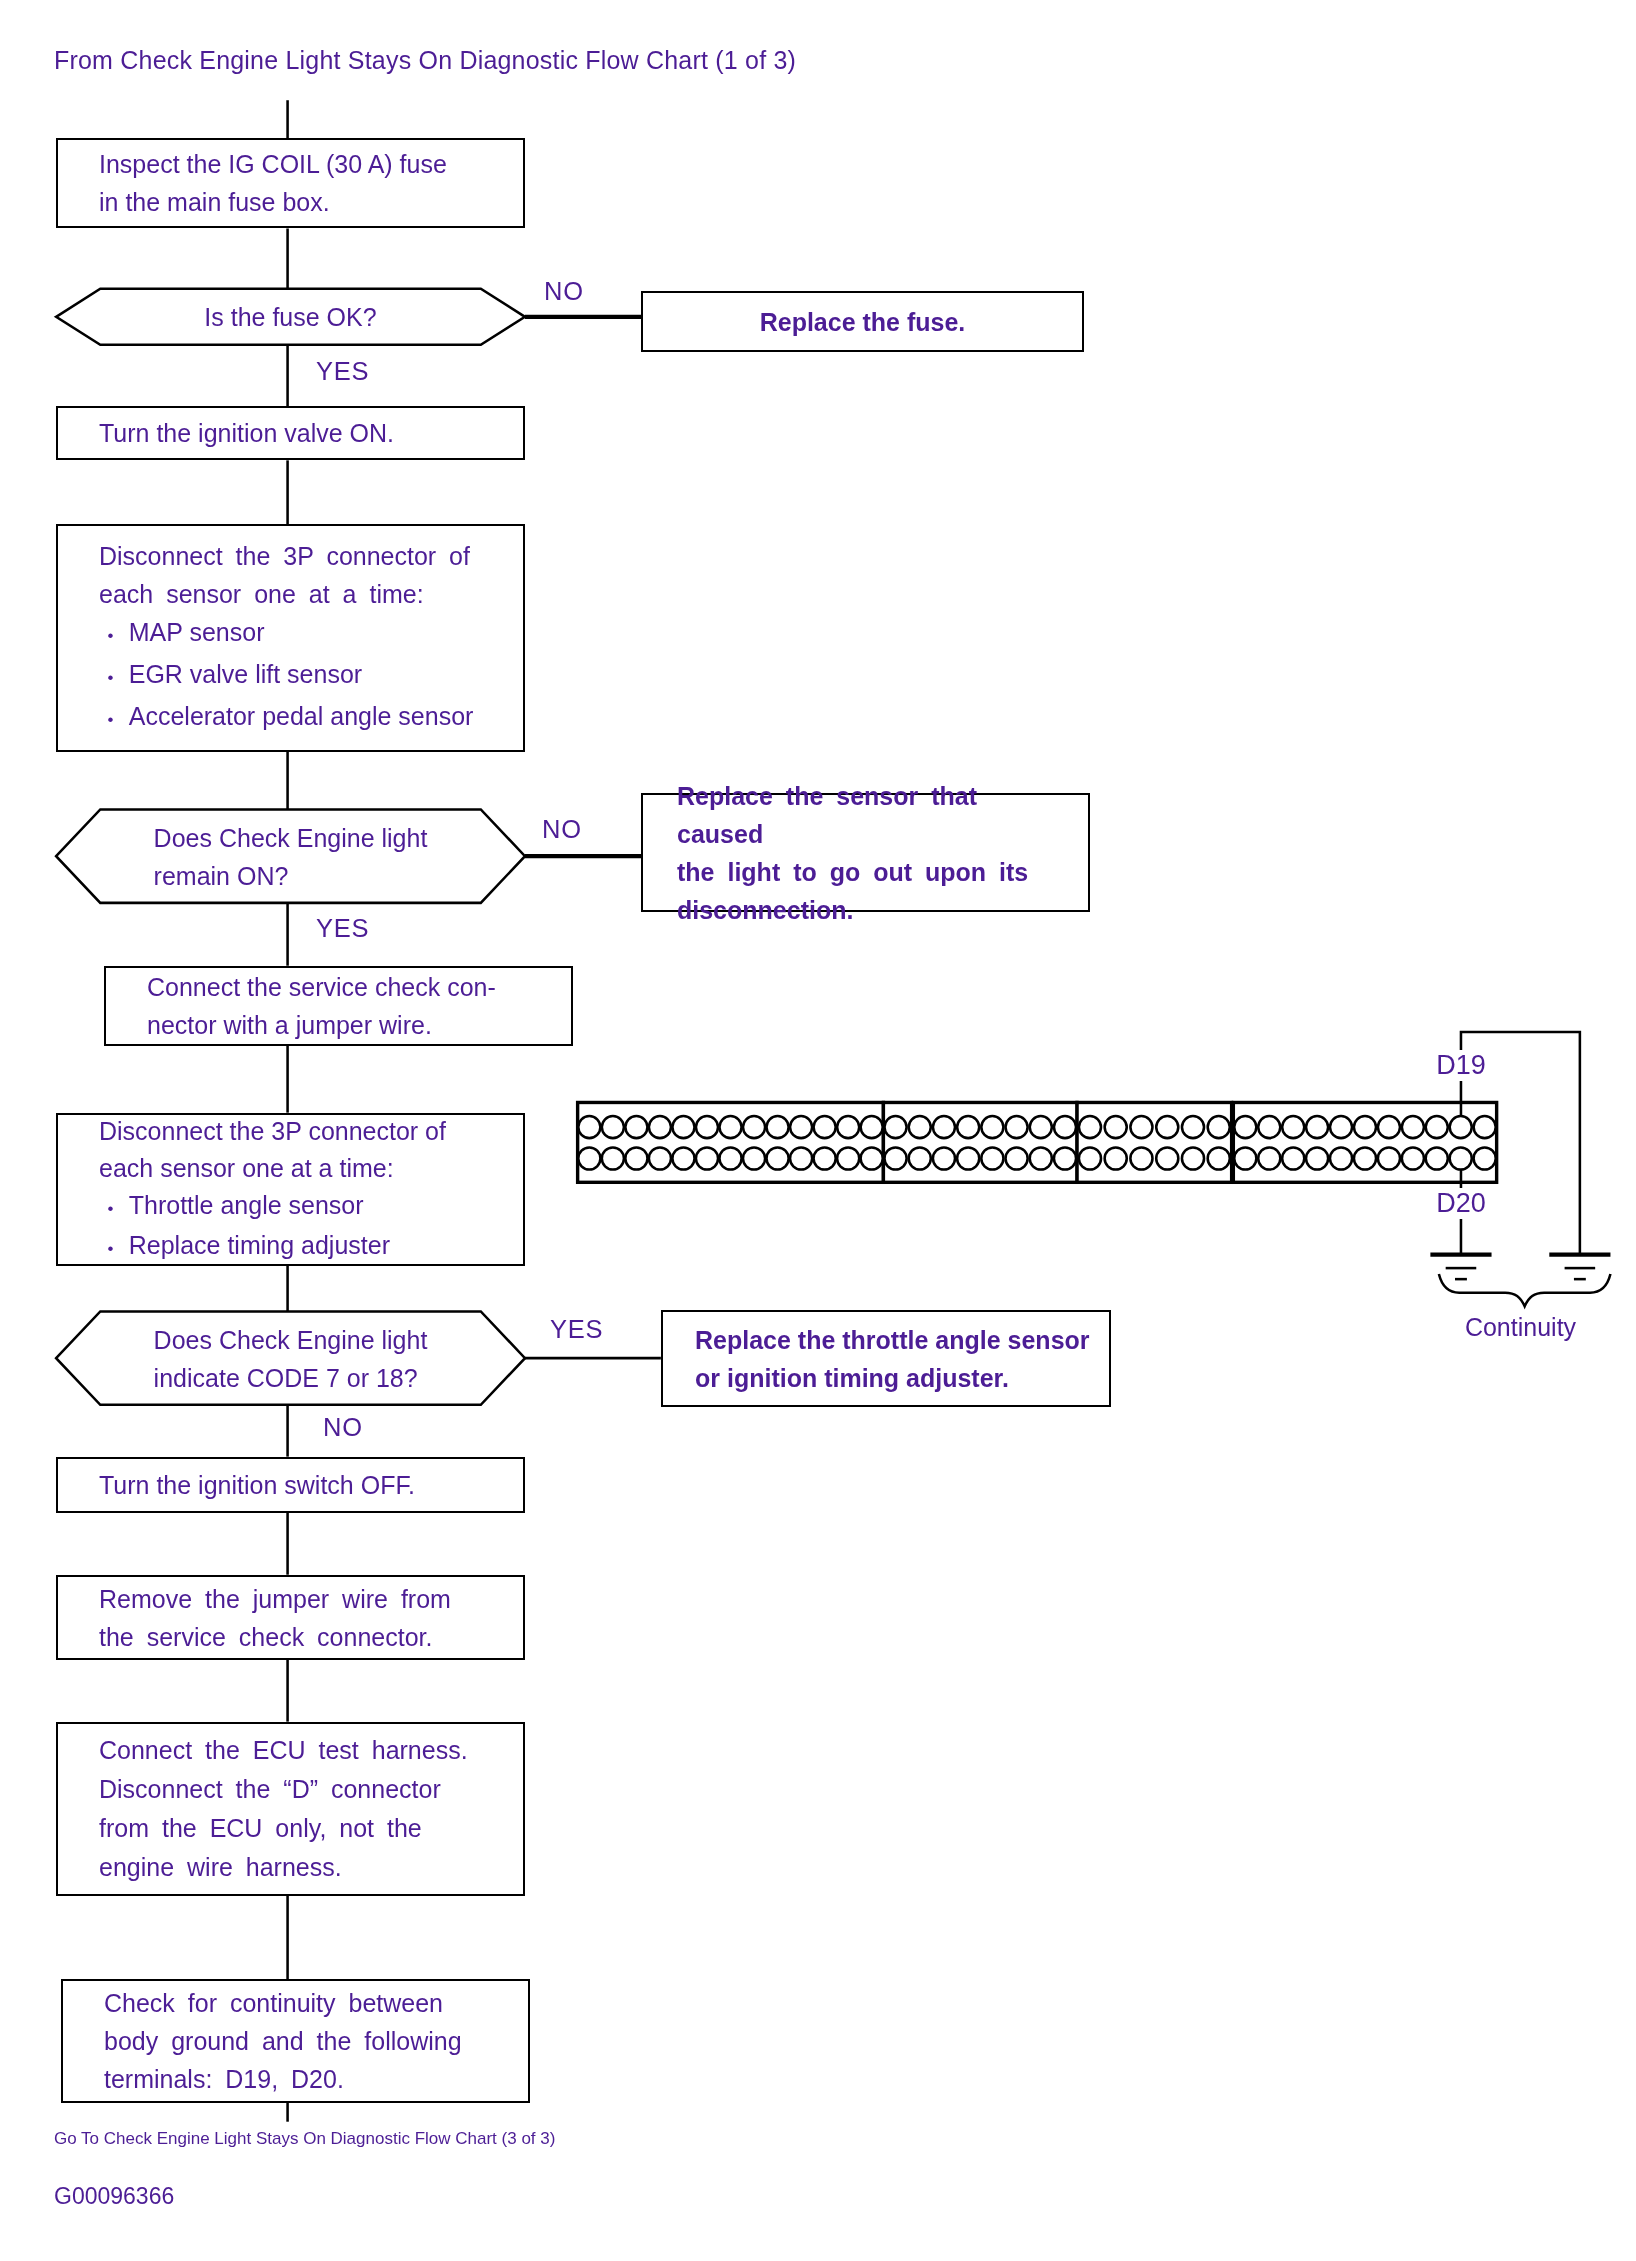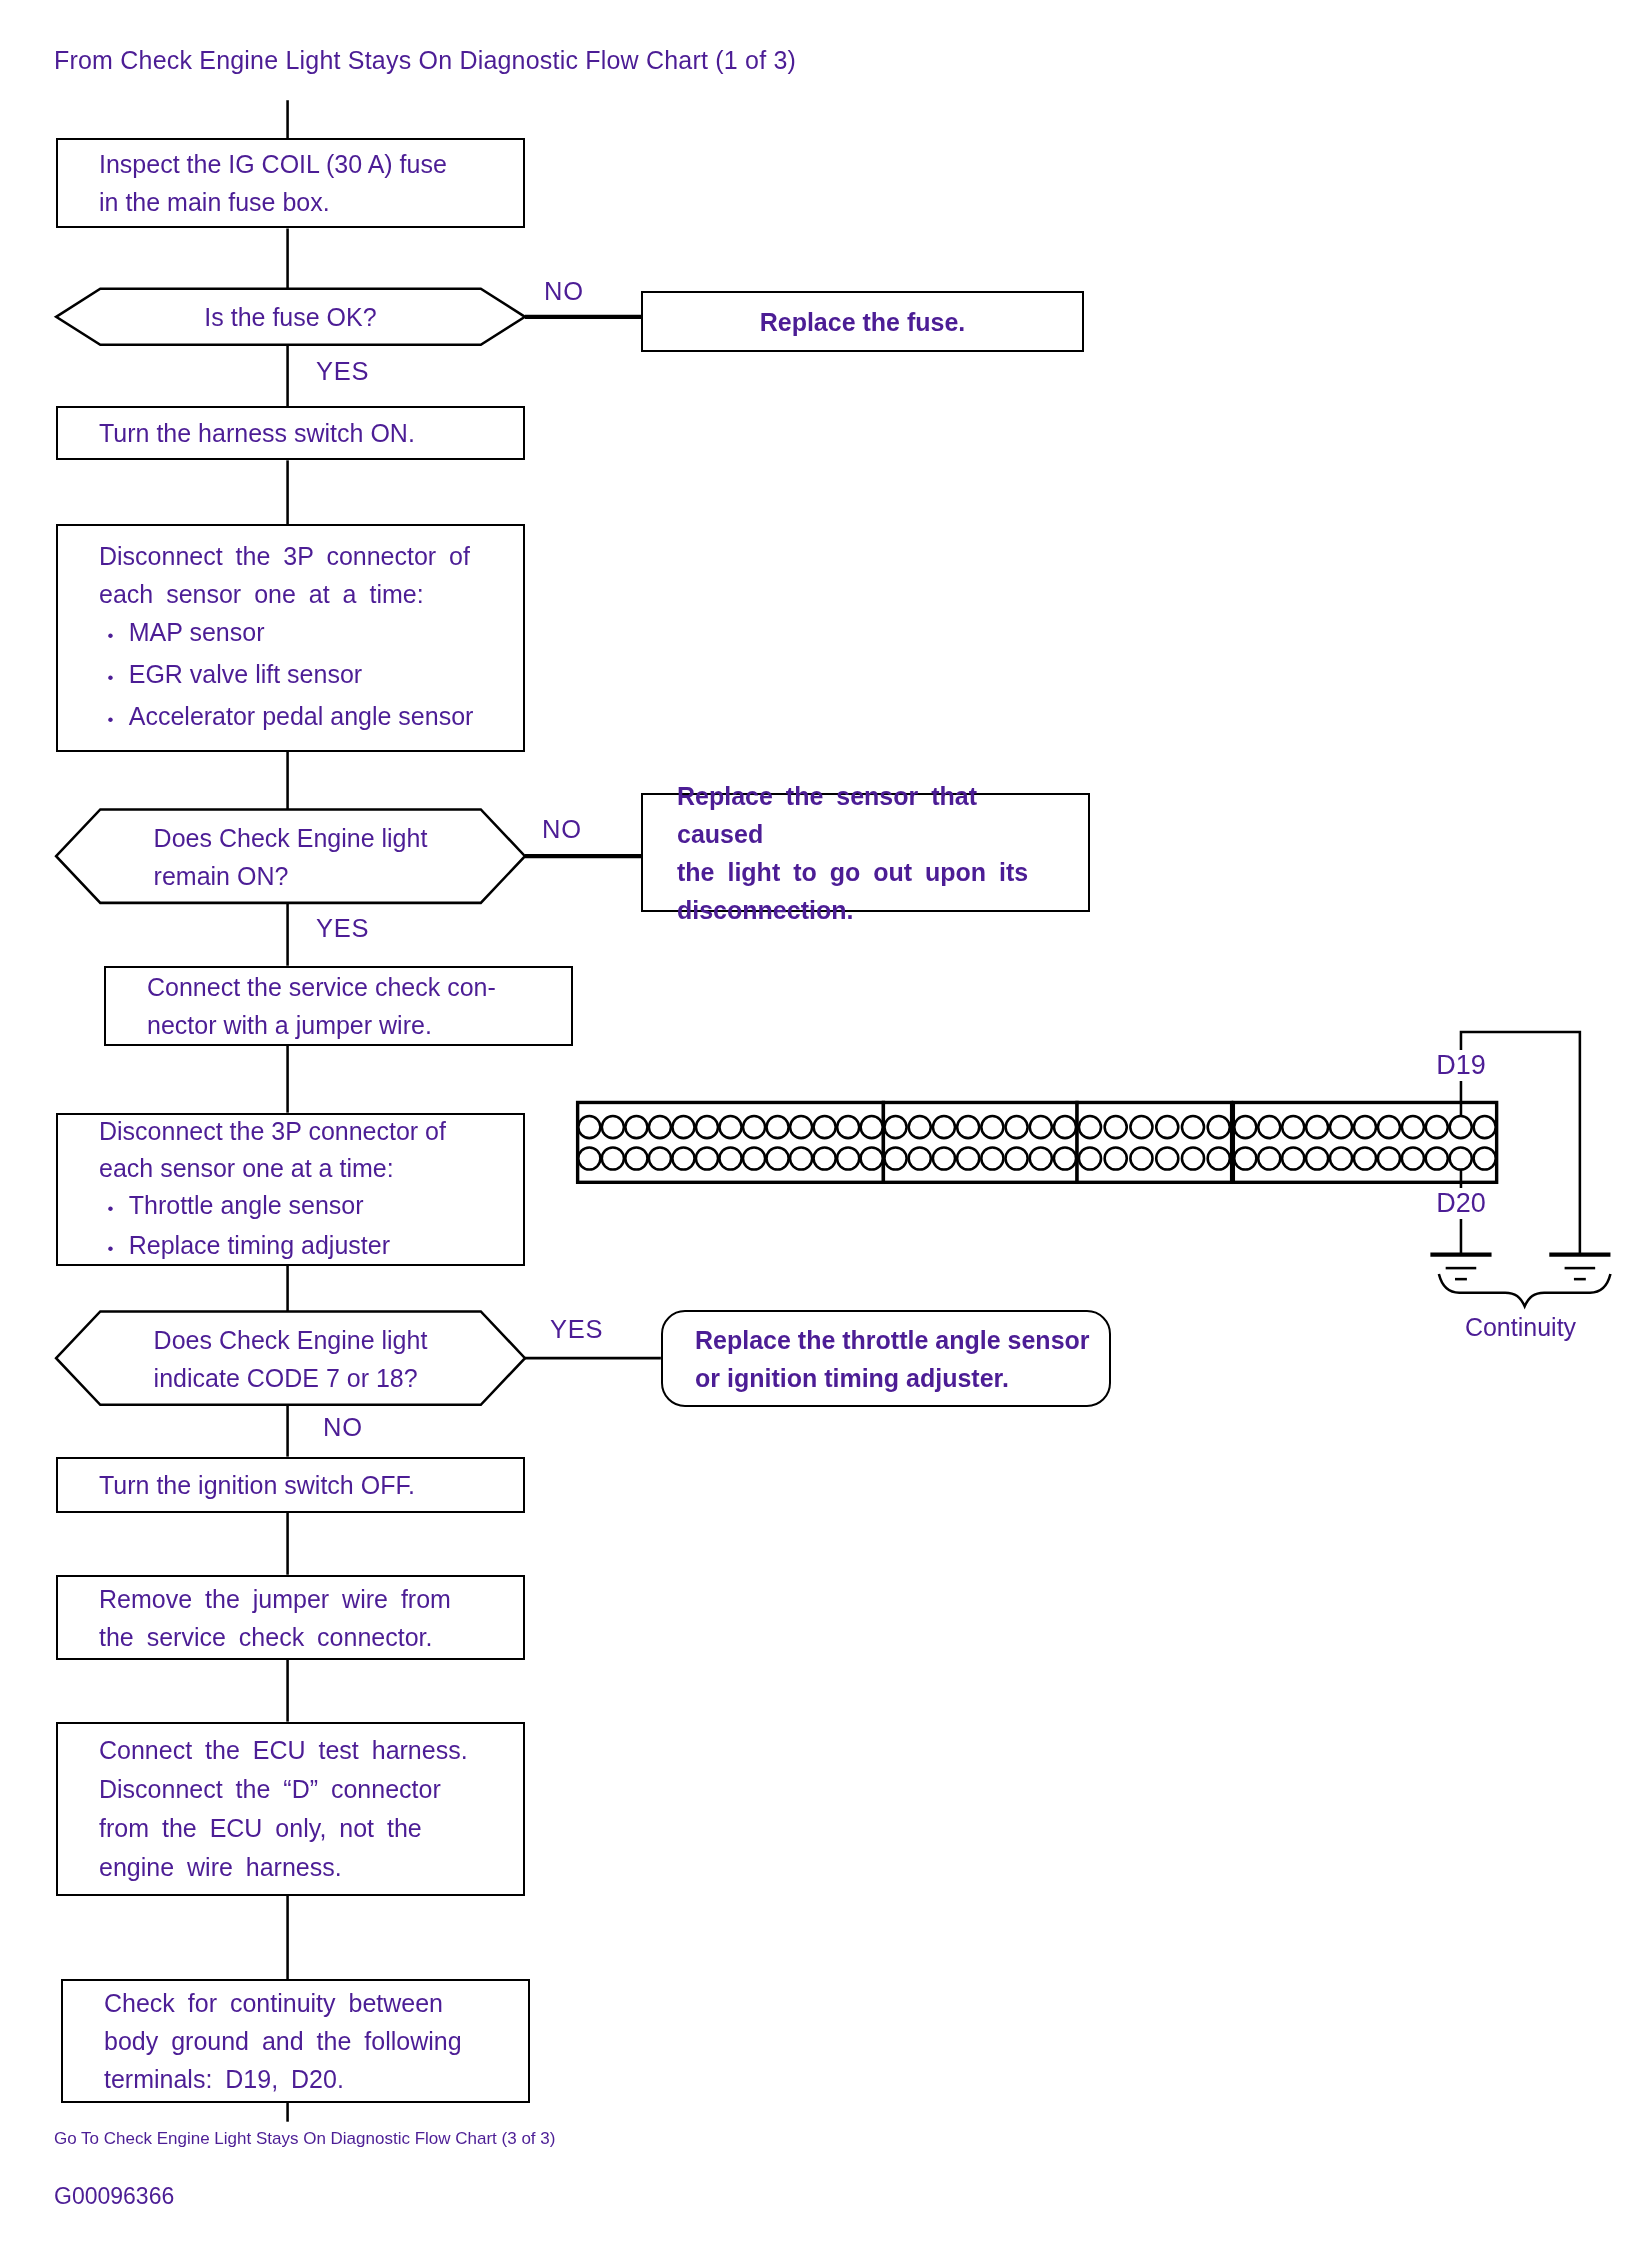--- a/index.html
+++ b/index.html
@@ -182,21 +182,21 @@
 
   <div class="abs branch-lbl" style="left:544px;top:277px;">NO</div>
 
   <div class="abs box boldbox centerbox" style="left:641px;top:291px;width:443px;height:61px;">
     <div class="txt">Replace the fuse.</div>
   </div>
 
   <div class="abs branch-lbl" style="left:316px;top:357px;">YES</div>
 
   <div class="abs box pl" style="left:56px;top:406px;width:469px;height:54px;">
-    <div class="txt">Turn the harness switch ON.</div>
+    <div class="txt">Turn the ignition valve ON.</div>
   </div>
 
   <div class="abs box pl" style="left:56px;top:524px;width:469px;height:228px;">
     <div class="txt wide">Disconnect the 3P connector of
 each sensor one at a time:</div>
     <div class="bullets">
         <div class="bullet">
           <span class="dot">•</span>
           <span>MAP sensor</span>
         </div>
@@ -250,21 +250,21 @@
   <div class="abs pin-label" style="left:1420px;top:1188px;">D20</div>
   <div class="abs continuity" style="left:1434px;top:1313px;">Continuity</div>
 
   <div class="abs hex-label" style="left:100px;top:1312px;width:381px;height:93px;">
     <div class="txt">Does Check Engine light
 indicate CODE 7 or 18?</div>
   </div>
 
   <div class="abs branch-lbl" style="left:550px;top:1315px;">YES</div>
 
-  <div class="abs box boldbox" style="left:661px;top:1310px;width:450px;height:97px;padding-left:32px;padding-right:17px;border-radius:24px;">
+  <div class="abs box boldbox" style="left:661px;top:1310px;width:450px;height:97px;padding-left:32px;padding-right:17px;">
     <div class="txt">Replace the throttle angle sensor
 or ignition timing adjuster.</div>
   </div>
 
   <div class="abs branch-lbl" style="left:323px;top:1413px;">NO</div>
 
   <div class="abs box pl wide" style="left:56px;top:1575px;width:469px;height:85px;">
     <div class="txt">Remove the jumper wire from
 the service check connector.</div>
   </div>

